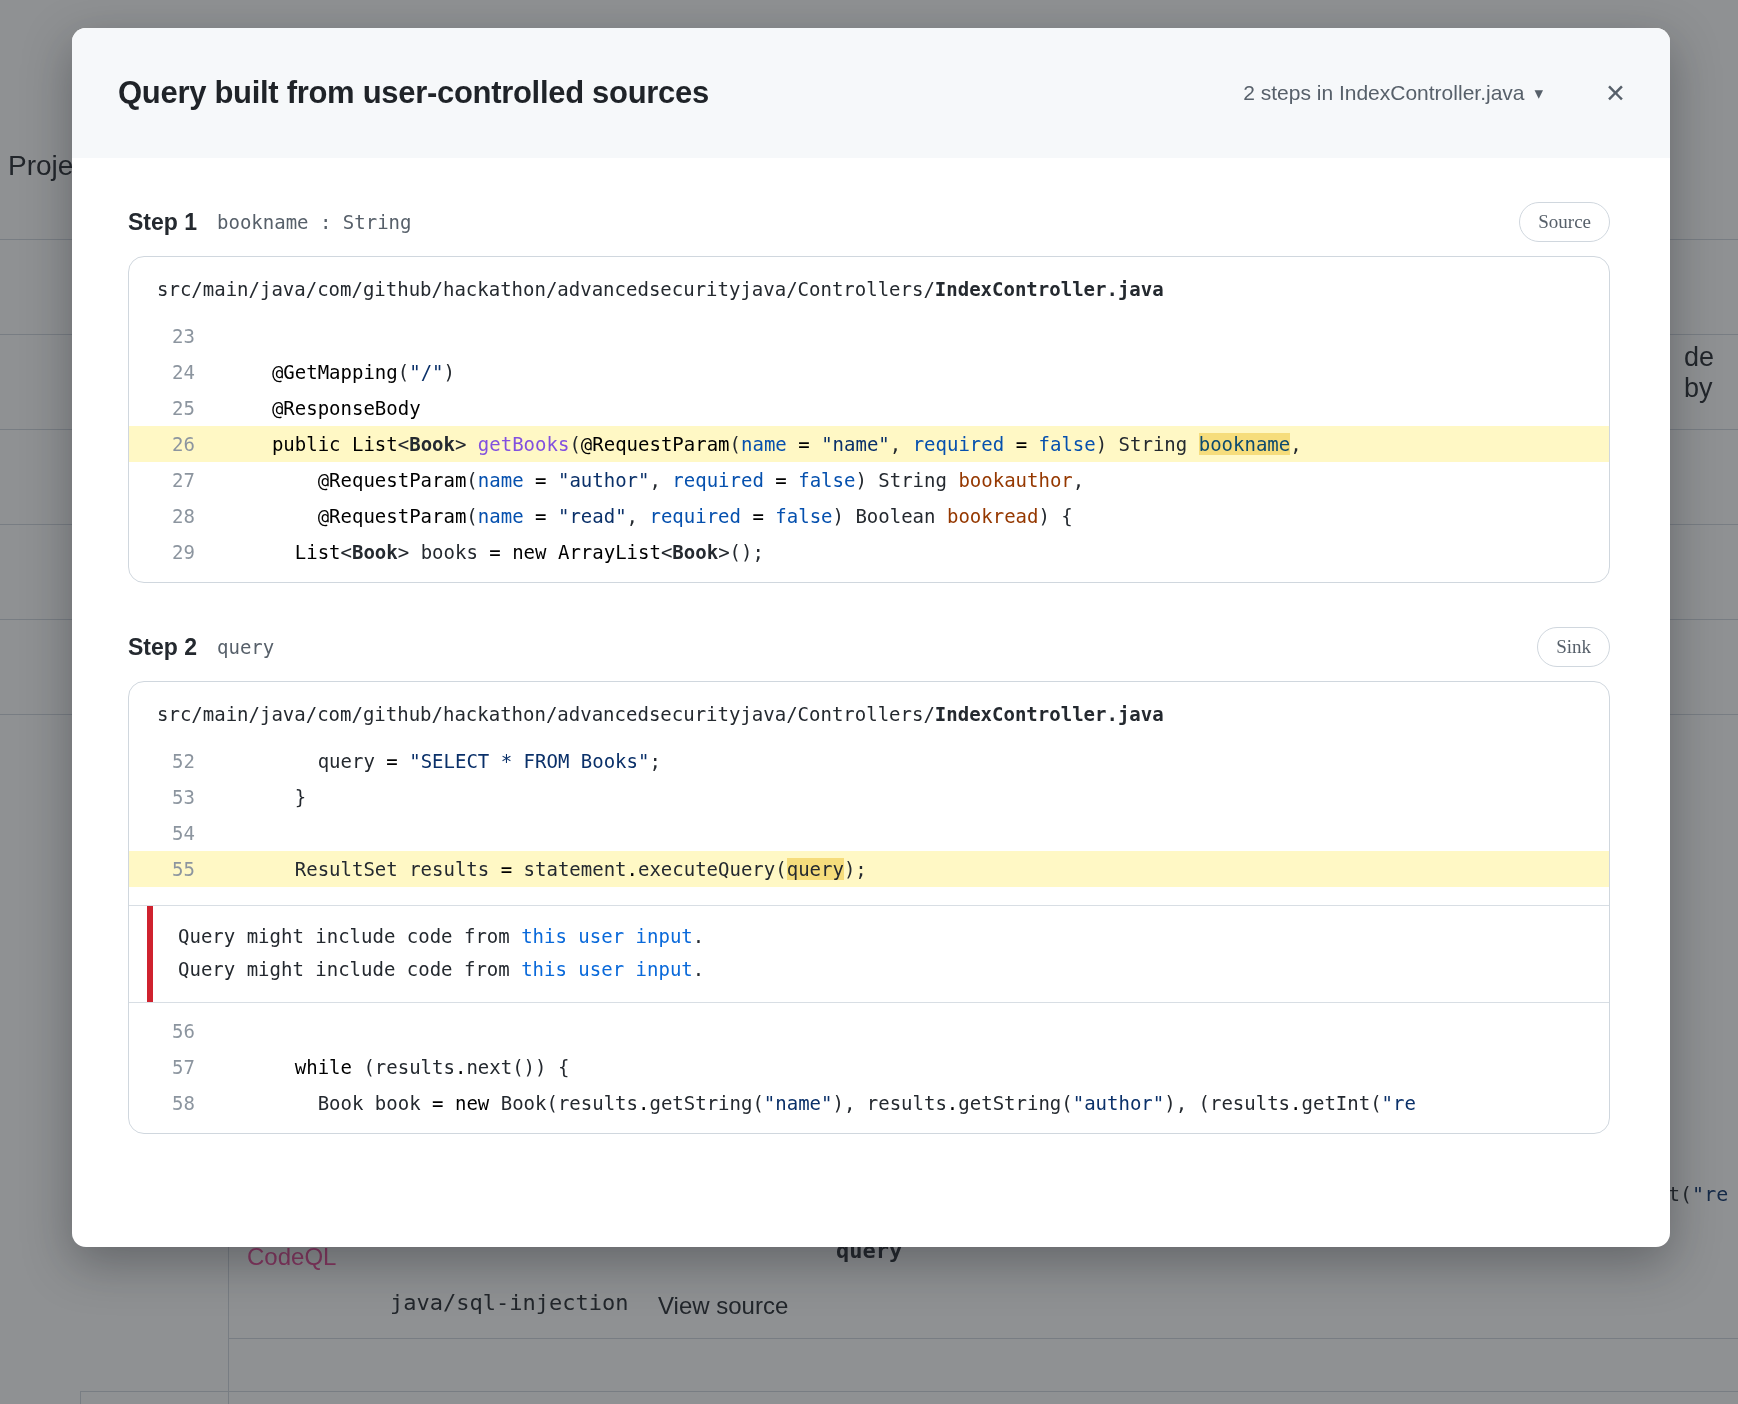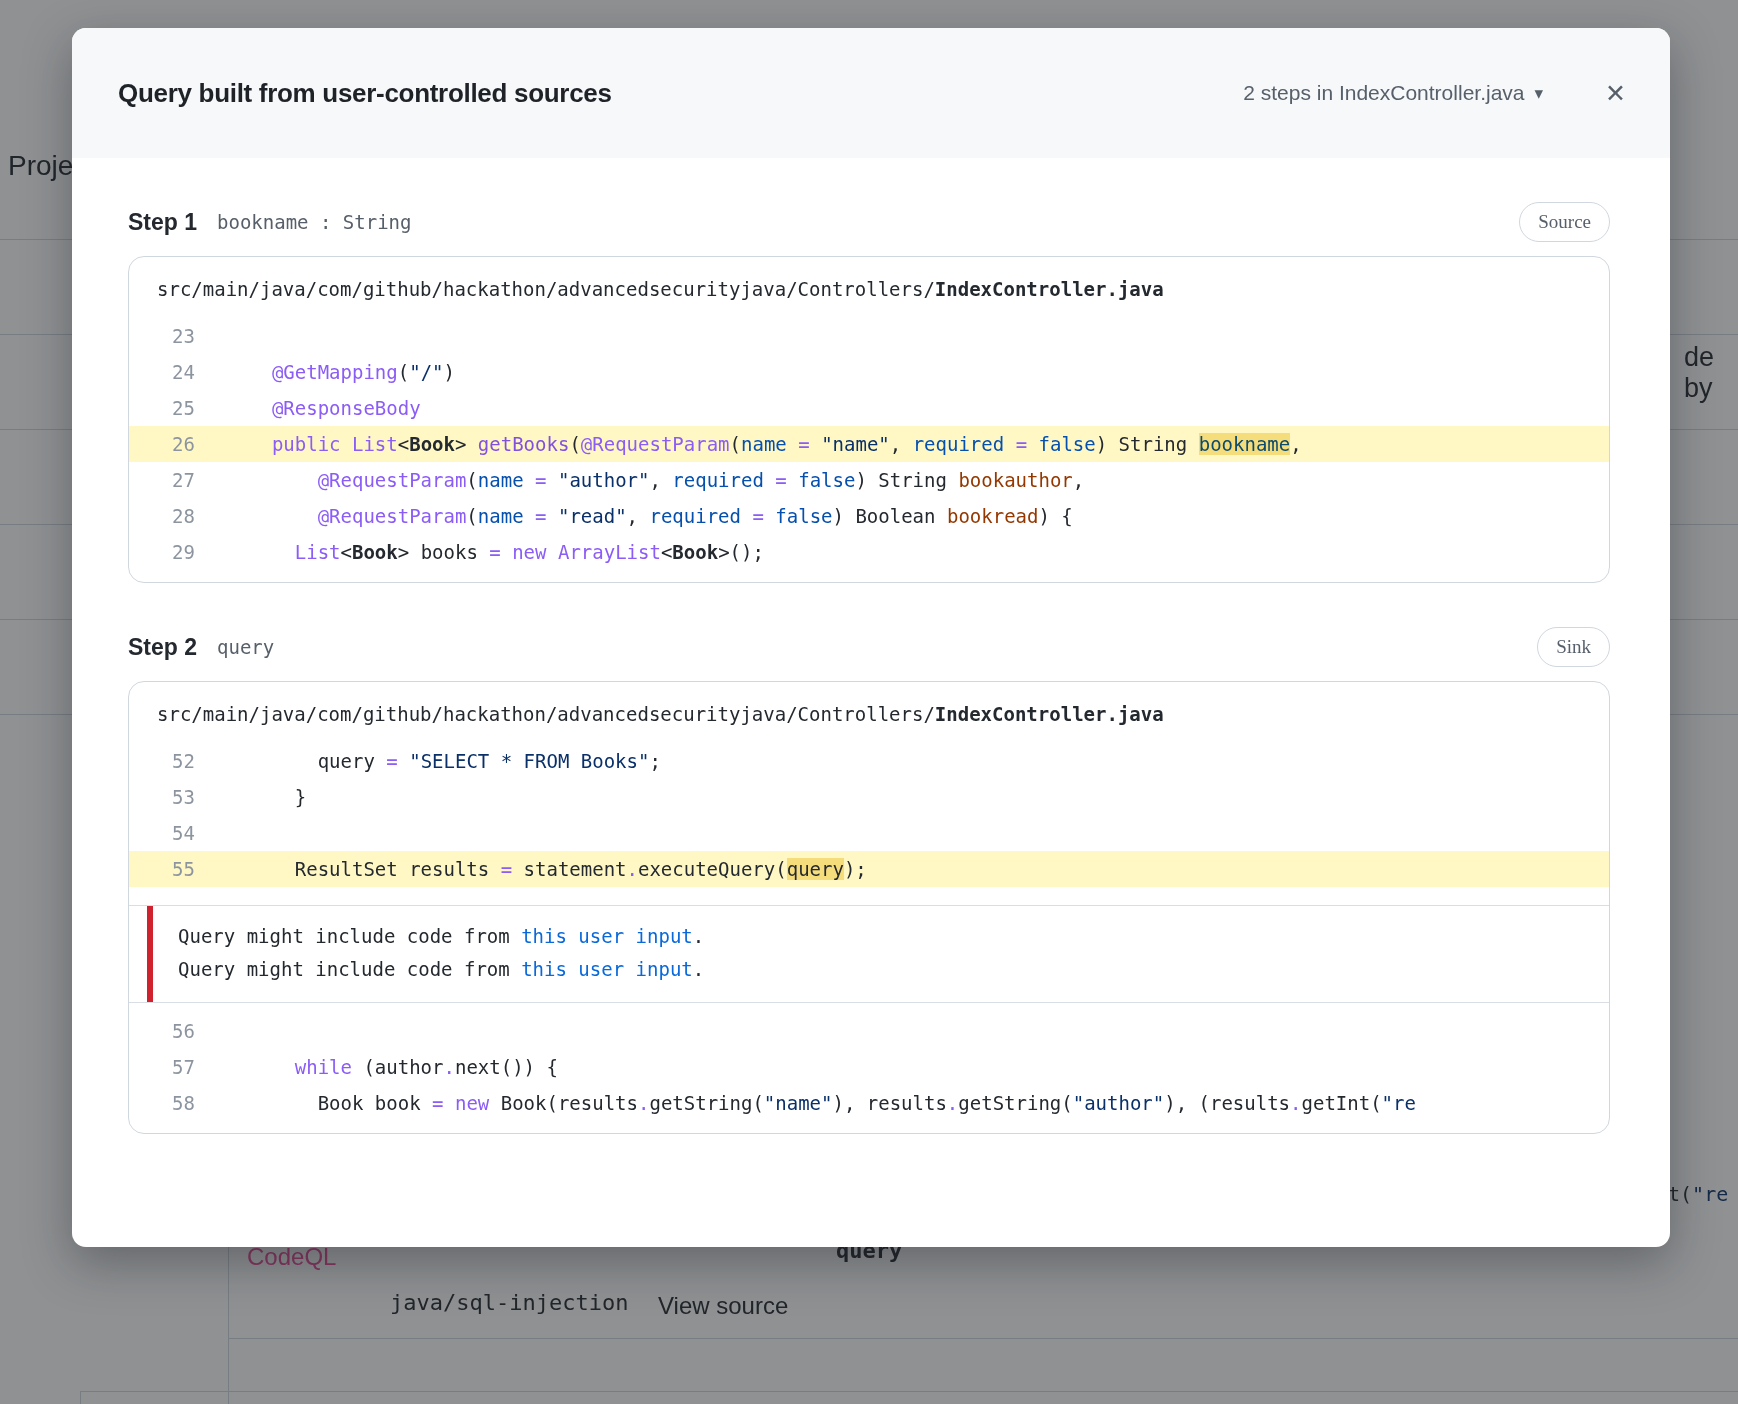--- a/index.html
+++ b/index.html
@@ -23,21 +23,21 @@
 
   
   .overlay{position:absolute;inset:0;background:rgba(31,35,40,0.5);}
 
   
   .modal{position:absolute;left:72px;top:28px;width:1598px;height:1219px;
          background:#fff;border-radius:14px;overflow:hidden;
          box-shadow:0 16px 48px rgba(20,24,30,0.35);}
   .modal-header{display:flex;justify-content:space-between;align-items:center;
                 height:130px;padding:0 44px 0 46px;background:#f6f8fa;}
-  .modal-title{margin:0;font-size:26px;font-weight:700;color:#1f2328;letter-spacing:-0.3px;}
+  .modal-title{margin:0;font-size:31px;font-weight:700;color:#1f2328;letter-spacing:-0.3px;}
   .hdr-right{display:flex;align-items:center;}
   .steps-dd{display:flex;align-items:center;gap:10px;background:none;border:none;cursor:pointer;
             font-family:"Liberation Sans",sans-serif;font-size:21px;color:#57606a;margin-right:62px;padding:0;}
   .caret{font-size:17px;line-height:1;color:#57606a;}
   .close-btn{background:none;border:none;cursor:pointer;font-size:25px;color:#57606a;padding:0;line-height:1;}
 
   .content{padding:0 60px 0 56px;}
   .step-header{display:flex;align-items:center;margin:44px 0 14px;height:40px;}
   .step-label{font-size:23px;font-weight:700;color:#24292f;}
   .step-sub{font-family:"DejaVu Sans Mono",monospace;font-size:19px;color:#57606a;margin-left:20px;}
@@ -48,21 +48,21 @@
             font-family:"DejaVu Sans Mono",monospace;font-size:19px;color:#24292f;}
   .file-path{padding:21px 28px 17px;line-height:23px;white-space:nowrap;}
   .file-path b{font-weight:700;}
   .lines{padding-bottom:0;}
   .lines:last-child{padding-bottom:12px;}
   .code-line{display:flex;align-items:center;height:36px;white-space:pre;}
   .code-line.hl{background:#fff8c5;}
   .ln{flex:none;width:66px;text-align:right;color:#8c959f;}
   .code{padding-left:54px;white-space:pre;}
 
-  .tok-k{color:#8b5cf6;}
+  .tok-k{color:#000000;}
   .tok-p{color:#24292f;}
   .tok-s{color:#0a3069;}
   .tok-c{color:#0550ae;}
   .tok-e{color:#8250df;margin-top:40px;}
   .tok-v{color:#953800;}
   .tok-t{color:#24292f;font-weight:700;}
   .tok-vh{color:#0c4a6e;background:#f6dd7c;}
   .tok-ph{color:#24292f;background:#f6dd7c;}
   .tok-a{color:#0969da;cursor:pointer;}
 
@@ -140,20 +140,20 @@
             <div class="code-line hl"><span class="ln">55</span><span class="code">    <span class="tok-p">ResultSet results </span><span class="tok-k">=</span><span class="tok-p"> statement</span><span class="tok-k">.</span><span class="tok-p">executeQuery(</span><span class="tok-ph">query</span><span class="tok-p">);</span></span></div>
           </div>
           <div class="annotation">
             <div class="annotation-inner mono">
               <div class="ann-line"><span class="tok-p">Query might include code from </span><span class="tok-a">this user input</span><span class="tok-p">.</span></div>
               <div class="ann-line"><span class="tok-p">Query might include code from </span><span class="tok-a">this user input</span><span class="tok-p">.</span></div>
             </div>
           </div>
           <div class="lines">
             <div class="code-line"><span class="ln">56</span><span class="code"></span></div>
-            <div class="code-line"><span class="ln">57</span><span class="code">    <span class="tok-k">while</span><span class="tok-p"> (author</span><span class="tok-k">.</span><span class="tok-p">next()) {</span></span></div>
+            <div class="code-line"><span class="ln">57</span><span class="code">    <span class="tok-k">while</span><span class="tok-p"> (results</span><span class="tok-k">.</span><span class="tok-p">next()) {</span></span></div>
             <div class="code-line"><span class="ln">58</span><span class="code">      <span class="tok-p">Book book </span><span class="tok-k">=</span><span class="tok-p"> </span><span class="tok-k">new</span><span class="tok-p"> Book(results</span><span class="tok-k">.</span><span class="tok-p">getString(</span><span class="tok-s">"name"</span><span class="tok-p">), results</span><span class="tok-k">.</span><span class="tok-p">getString(</span><span class="tok-s">"author"</span><span class="tok-p">), (results</span><span class="tok-k">.</span><span class="tok-p">getInt(</span><span class="tok-s">"re</span></span></div>
           </div>
         </div>
       </div>
   </div>
 
 </div>
 
 </body></html>

